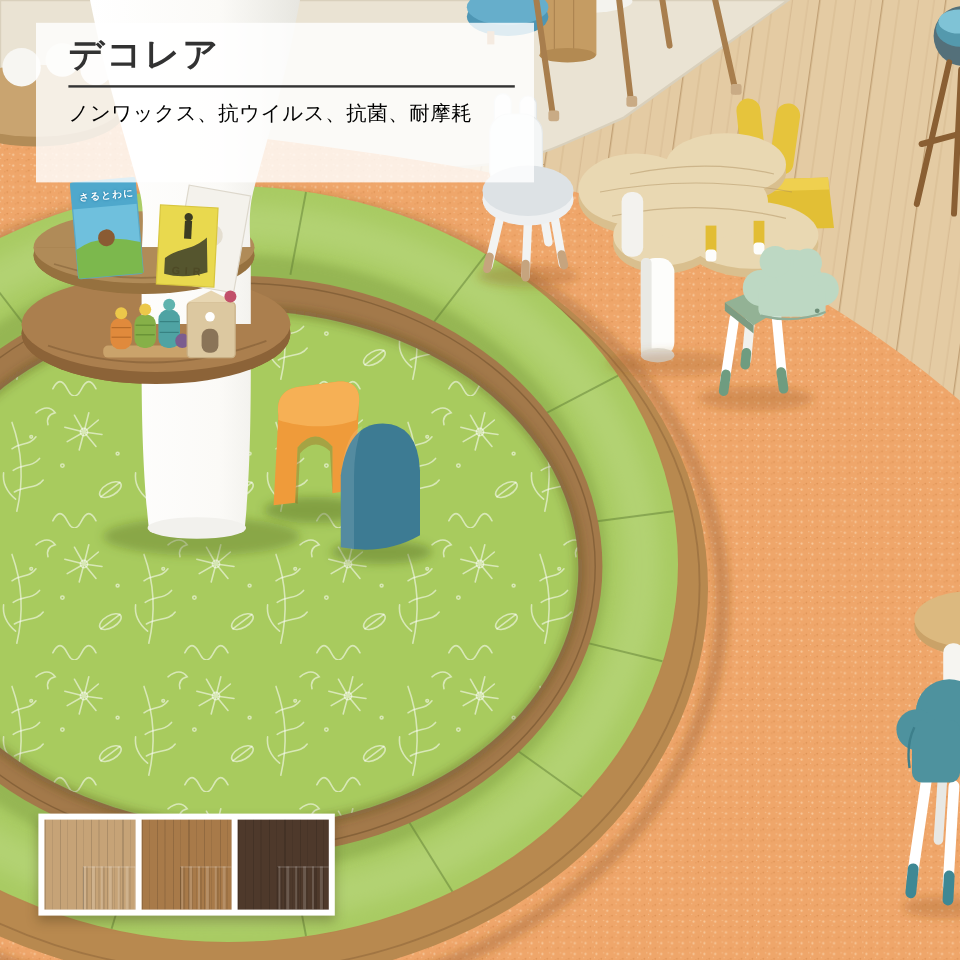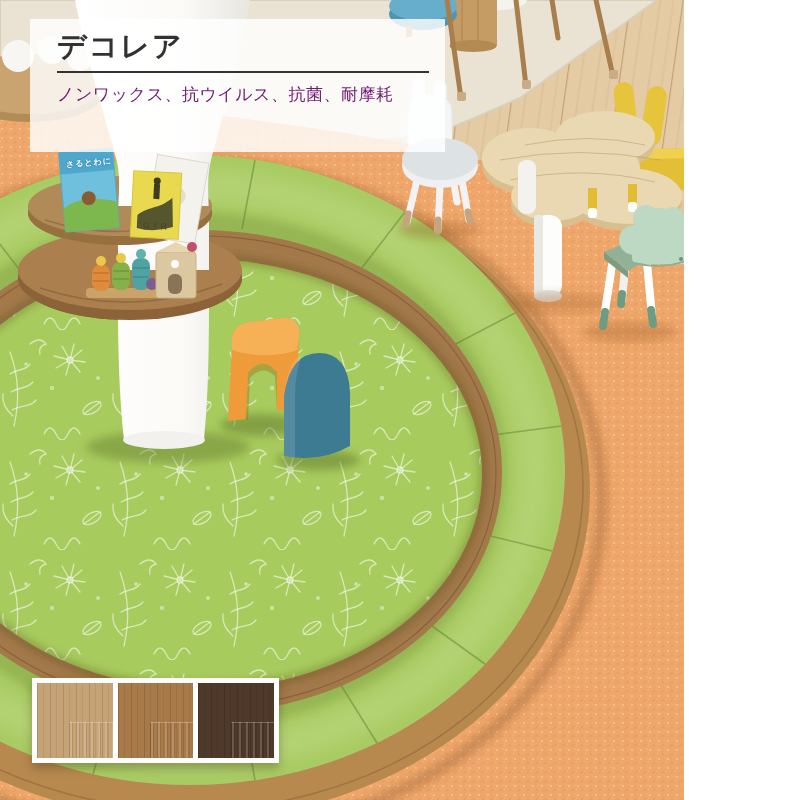--- a/index.html
+++ b/index.html
@@ -1,26 +1,26 @@
 <!DOCTYPE html>
 <html><head>
 <meta charset="utf-8">
 <style>
   html,body{margin:0;padding:0;background:#fff;}
-  #stage{position:relative;width:684px;height:800px;overflow:hidden;
+  #stage{position:relative;width:800px;height:800px;overflow:hidden;
          font-family:"Liberation Sans","DejaVu Sans",sans-serif;}
   #scene{position:absolute;left:0;top:0;}
   
   .info-panel{position:absolute;left:30px;top:19px;width:415px;height:133px;
     background:rgba(255,255,255,0.82);box-sizing:border-box;
     padding:10px 0 0 27px;}
   .info-title{margin:0;font-size:29px;font-weight:bold;color:#323232;
     letter-spacing:2px;line-height:1.2;}
   .info-rule{width:372px;height:0;border-bottom:2px solid #333;margin-top:7px;}
-  .info-desc{margin:9px 0 0 0;font-size:17px;color:#701a75;line-height:1.5;
+  .info-desc{margin:9px 0 0 0;font-size:17px;color:#000000;line-height:1.5;
     letter-spacing:0.5px;}
   
   .swatches{position:absolute;left:32px;top:678px;width:247px;height:85px;
     background:#fff;box-sizing:border-box;padding:5px;display:flex;gap:5px;
     box-shadow:0 5px 9px rgba(60,50,20,0.35);}
   .swatch{flex:1;position:relative;overflow:hidden;}
   .swatch::before{content:"";position:absolute;inset:0;
     background:repeating-linear-gradient(90deg,rgba(0,0,0,0.13) 0 1px,
       transparent 1px 6px,rgba(0,0,0,0.07) 6px 7px,transparent 7px 13px);}
   .swatch::after{content:"";position:absolute;right:0;bottom:0;width:56%;height:47%;

